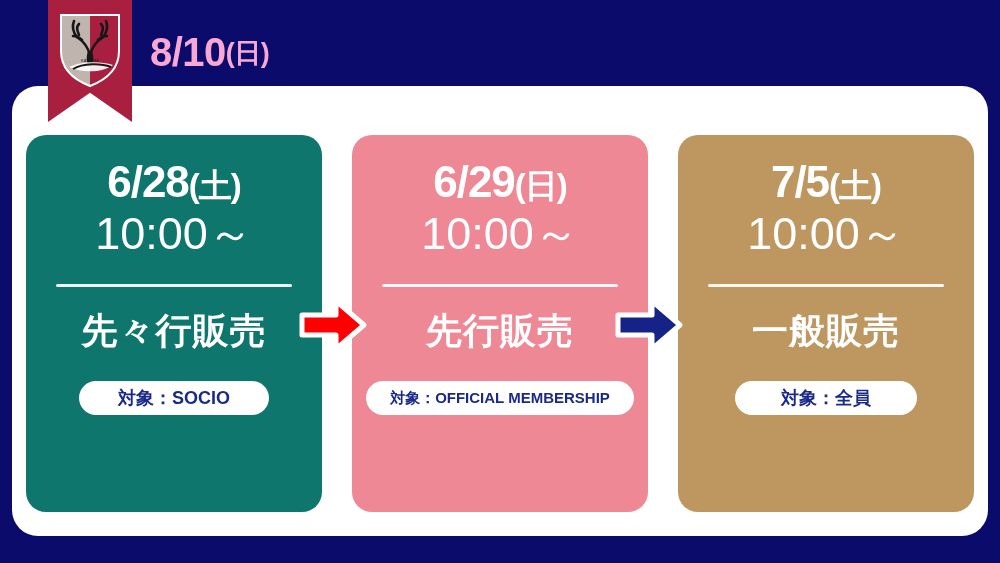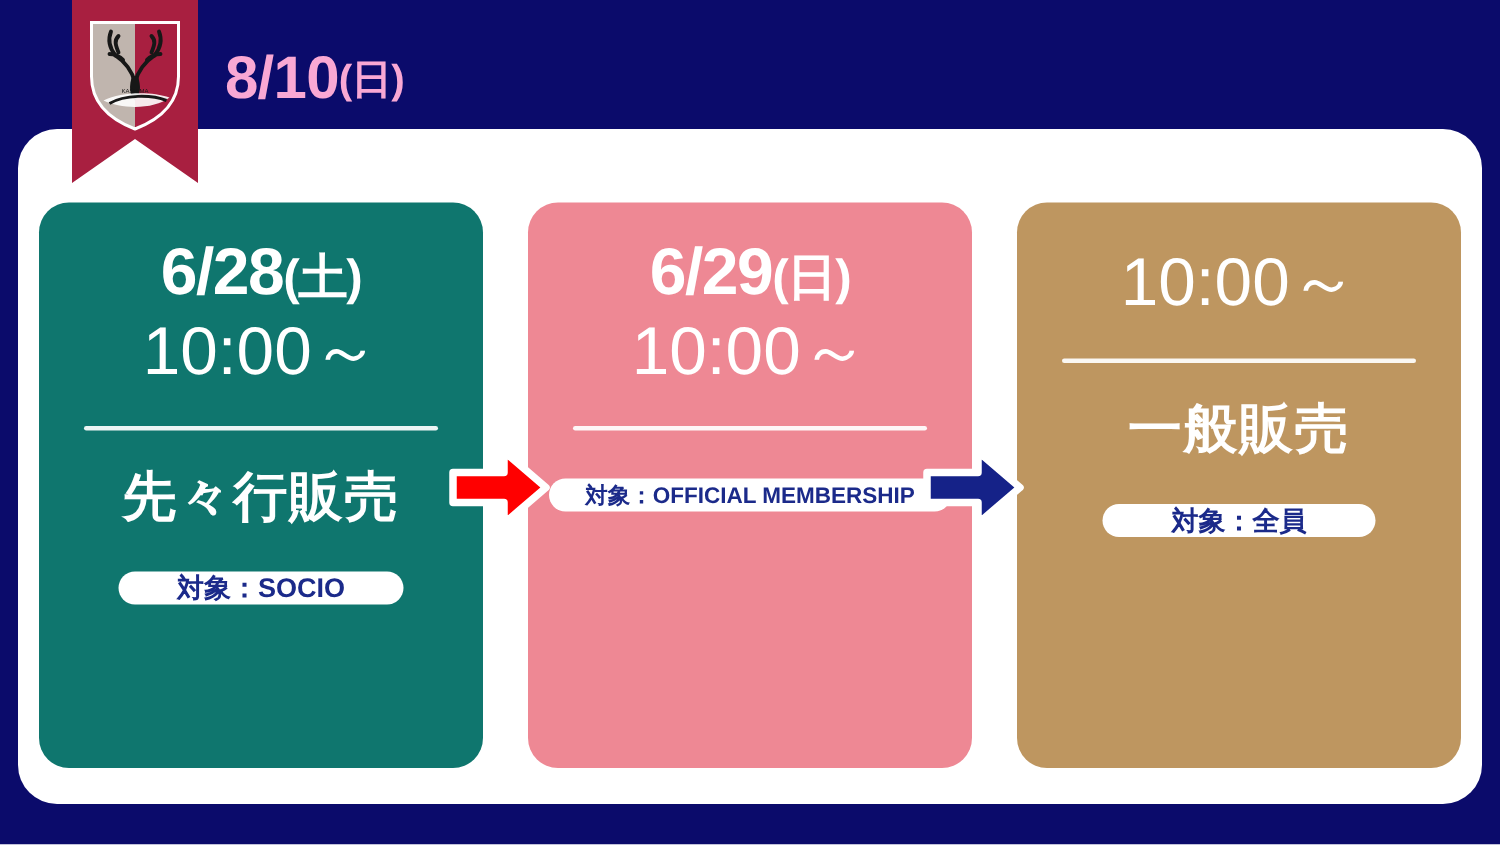--- a/index.html
+++ b/index.html
@@ -145,21 +145,21 @@
   }
   .card-pill {
     margin-top: 32px;
     background: #ffffff;
     border-radius: 999px;
     color: #1b2a8a;
     font-weight: bold;
     display: flex;
     align-items: center;
     justify-content: center;
-    height: 22px;
+    height: 34px;
     box-sizing: border-box;
     white-space: nowrap;
   }
   .pill-1 { width: 190px; font-size: 18px; }
   .pill-2 { width: 268px; font-size: 15px; }
   .pill-3 { width: 182px; font-size: 18px; }
 
   
   .arrow {
     position: absolute;
@@ -214,24 +214,26 @@
       <div class="card-time">10:00～</div>
       <div class="card-rule"></div>
       <div class="card-name">先々行販売</div>
       <div class="card-pill pill-1">対象：SOCIO</div>
     </div>
 
     <div class="card card-2">
       <div class="card-date"><span>6/29</span><span class="dow">(日)</span></div>
       <div class="card-time">10:00～</div>
       <div class="card-rule"></div>
+      <div class="card-name">先行販売</div>
       <div class="card-pill pill-2">対象：OFFICIAL MEMBERSHIP</div>
     </div>
 
     <div class="card card-3">
+      <div class="card-date"><span>7/5</span><span class="dow">(土)</span></div>
       <div class="card-time">10:00～</div>
       <div class="card-rule"></div>
       <div class="card-name">一般販売</div>
       <div class="card-pill pill-3">対象：全員</div>
     </div>
   </div>
 
   <svg class="arrow arrow-1" viewBox="0 0 70 56">
     <path d="M4 18 H38 V4 L66 28 L38 52 V38 H4 Z" fill="#ff0000" stroke="#ffffff" stroke-width="5" stroke-linejoin="round"></path>
   </svg>

